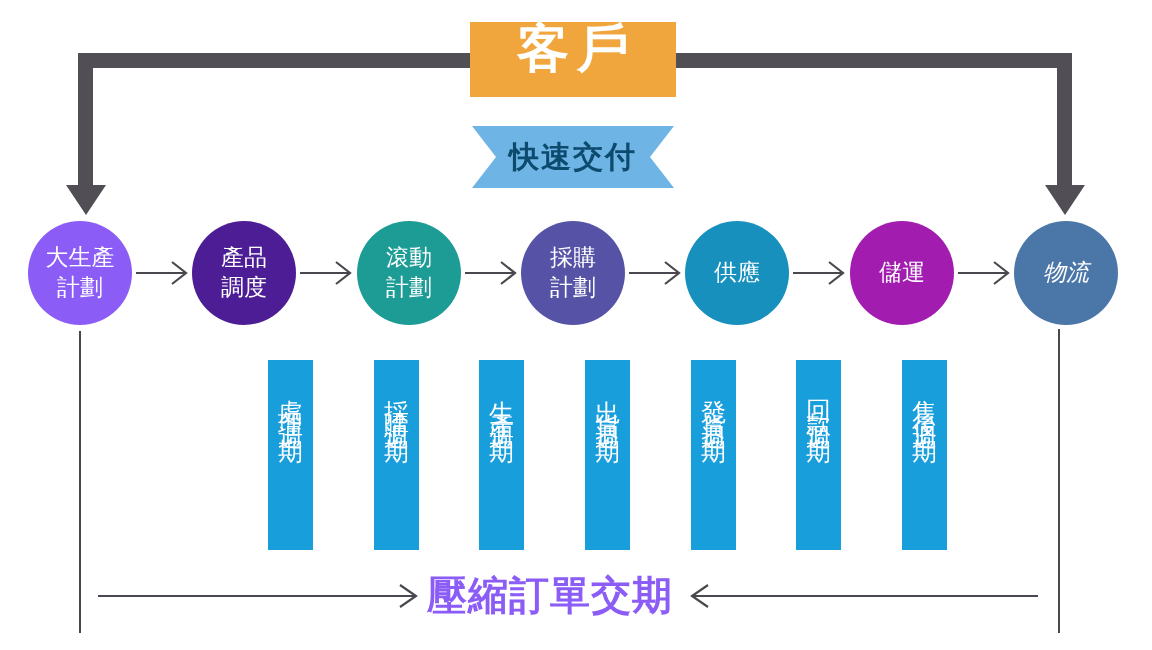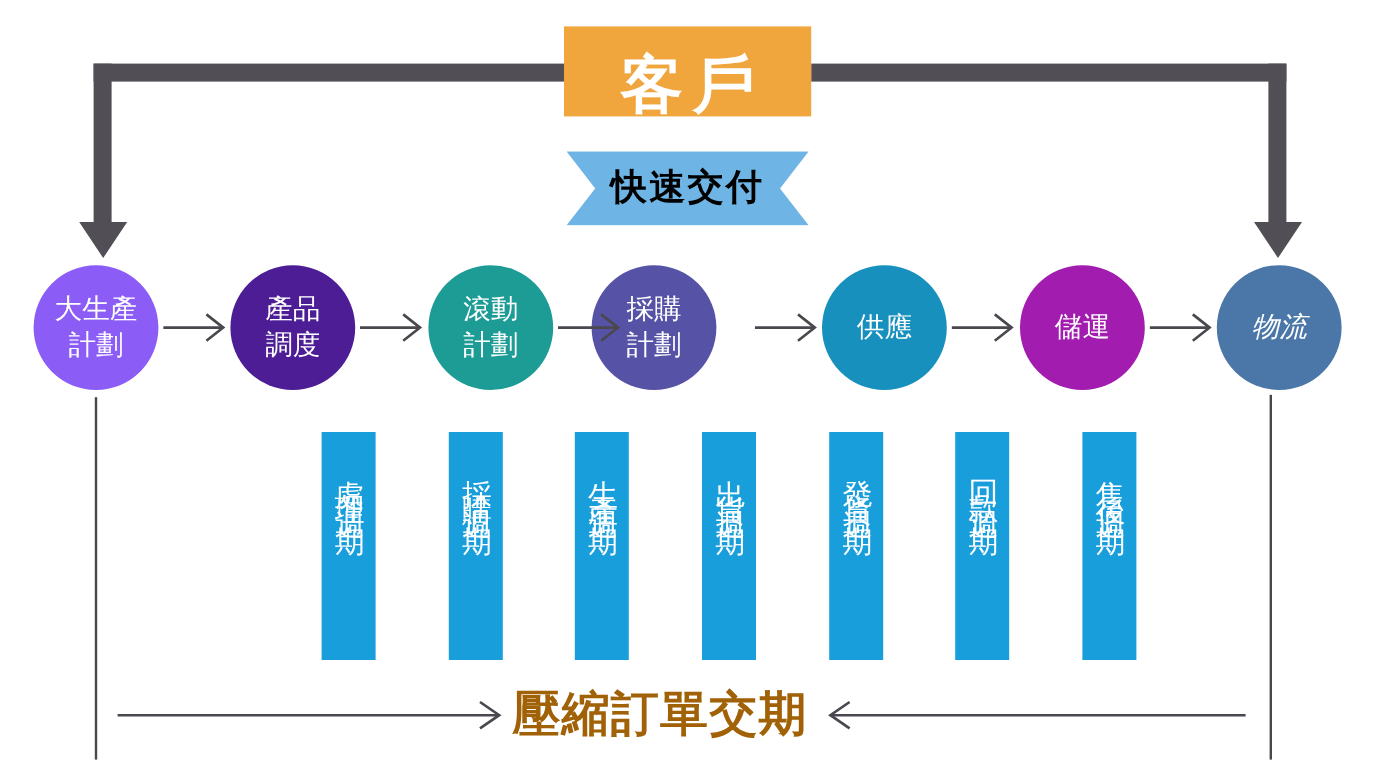--- a/index.html
+++ b/index.html
@@ -18,35 +18,35 @@
   .big-head {
     position: absolute; top: 185px; width: 0; height: 0;
     border-left: 20px solid transparent;
     border-right: 20px solid transparent;
     border-top: 30px solid #524E56;
   }
 
   
   .customer {
     position: absolute; left: 470px; top: 22px; width: 206px; height: 75px;
-    display: flex; align-items: flex-end; justify-content: center;
+    display: flex; align-items: flex-start; justify-content: center;
   }
   .customer span {
     color: #ffffff; font-size: 52px; font-weight: 700; letter-spacing: 8px;
     margin-right: -8px; line-height: 1;
   }
 
   
   .ribbon {
     position: absolute; left: 472px; top: 126px; width: 202px; height: 62px;
     display: flex; align-items: center; justify-content: center;
     clip-path: polygon(0 0, 100% 0, calc(100% - 24px) 50%, 100% 100%, 0 100%, 24px 50%);
   }
   .ribbon span {
-    color: #000000; font-size: 30px; font-weight: 700; letter-spacing: 2px;
+    color: #0c4a6e; font-size: 30px; font-weight: 700; letter-spacing: 2px;
     line-height: 1;
   }
 
   
   .stage {
     position: absolute; top: 221px; width: 104px; height: 104px;
     border-radius: 50%;
     display: flex; align-items: center; justify-content: center;
     text-align: center;
   }
@@ -108,21 +108,21 @@
 計劃</span>
   </div>
   <div class="stage" style="left: 192px; background-color: #4c1d95;">
     <span>產品
 調度</span>
   </div>
   <div class="stage" style="left: 357px; background-color: rgb(29, 156, 150);">
     <span>滾動
 計劃</span>
   </div>
-  <div class="stage" style="left: 493px; background-color: rgb(86, 83, 167);">
+  <div class="stage" style="left: 521px; background-color: rgb(86, 83, 167);">
     <span>採購
 計劃</span>
   </div>
   <div class="stage" style="left: 685px; background-color: rgb(23, 144, 190);">
     <span>供應</span>
   </div>
   <div class="stage" style="left: 850px; background-color: #a21caf;">
     <span>儲運</span>
   </div>
   <div class="stage" style="left: 1014px; background-color: rgb(75, 119, 168); font-style: italic;">
@@ -181,15 +181,15 @@
 
   <svg class="bottom-arrow" style="left: 96px; width: 326px; color: rgb(74, 71, 78);" viewBox="0 0 326 30">
     <line x1="2" y1="15" x2="320" y2="15" stroke="currentColor" stroke-width="2.2"></line>
     <polyline points="304,4 320,15 304,26" fill="none" stroke="currentColor" stroke-width="2.2"></polyline>
   </svg>
   <svg class="bottom-arrow" style="left: 686px; width: 354px; color: rgb(74, 71, 78);" viewBox="0 0 354 30">
     <line x1="6" y1="15" x2="352" y2="15" stroke="currentColor" stroke-width="2.2"></line>
     <polyline points="22,4 6,15 22,26" fill="none" stroke="currentColor" stroke-width="2.2"></polyline>
   </svg>
 
-  <div class="bottom-title" style="color: #a16207;">壓縮訂單交期</div>
+  <div class="bottom-title" style="color: #8b5cf6;">壓縮訂單交期</div>
 
 </div>
 
 </body></html>

